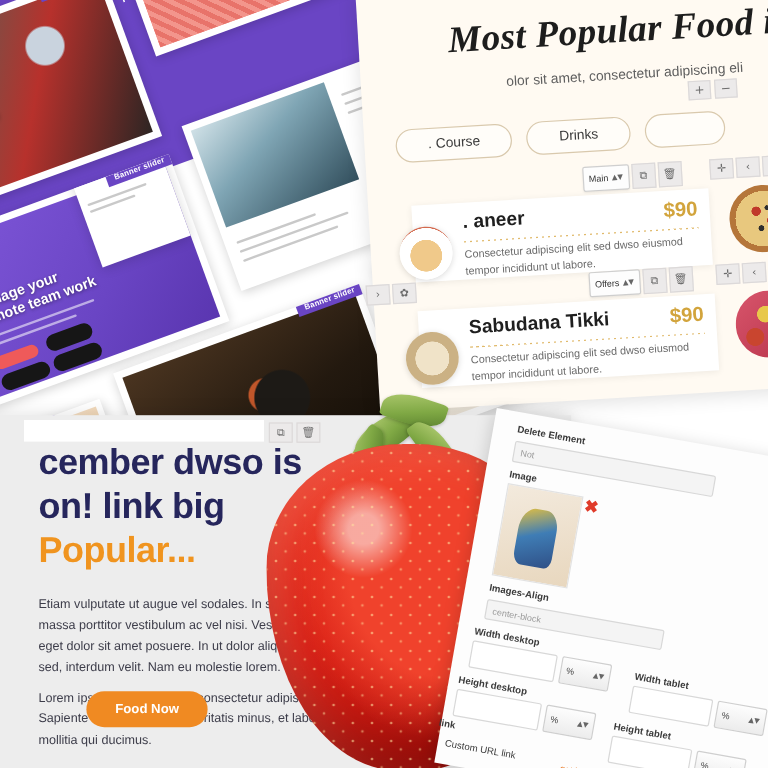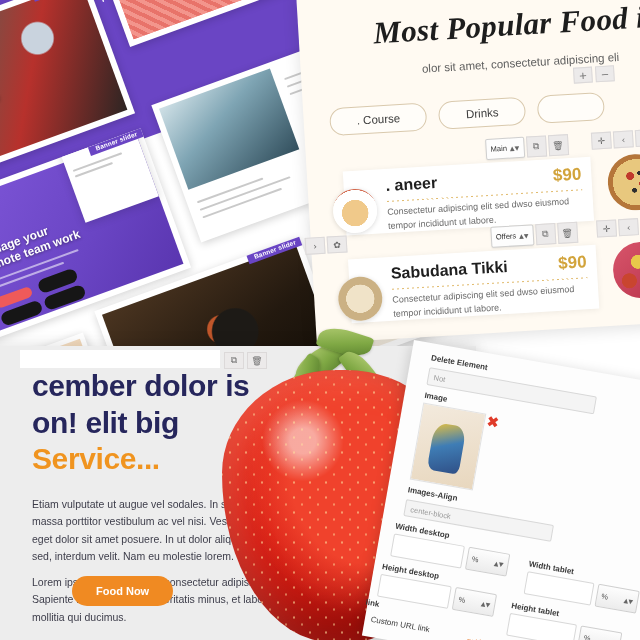--- a/index.html
+++ b/index.html
@@ -359,23 +359,23 @@
     </div>
   </div>
 
   <div class="abs" id="sale-panel">
     <div class="abs" id="sale-toolbar-bg"></div>
     <div id="sale-tools">
       <div class="tool gl">⧉</div>
       <div class="tool gl">🗑</div>
     </div>
     <div id="sale-title">
-      <span>cember dolor is</span><br>
-      <span>on! elit big</span>
-      <span class="disc">Service...</span>
+      <span>cember dwso is</span><br>
+      <span>on! link big</span>
+      <span class="disc">Popular...</span>
     </div>
     <div id="sale-p1">Etiam vulputate ut augue vel sodales. In sollicitudin neque et massa porttitor vestibulum ac vel nisi. Vestibulum placerat eget dolor sit amet posuere. In ut dolor aliquet, aliquet sapien sed, interdum velit. Nam eu molestie lorem.</div>
     <div id="sale-p2">Lorem ipsum dolor sit amet, consectetur adipisicing elit. Sapiente facilis illo repellat veritatis minus, et labore minima mollitia qui ducimus.</div>
   </div>
 
   <button id="shop-now">Food Now</button>
 
   <div class="abs" id="strawberry">
     <div class="leaf" style="left:96px;top:34px;width:62px;height:26px;transform:rotate(-28deg);"></div>
     <div class="leaf" style="left:122px;top:16px;width:54px;height:24px;transform:rotate(18deg);"></div>

